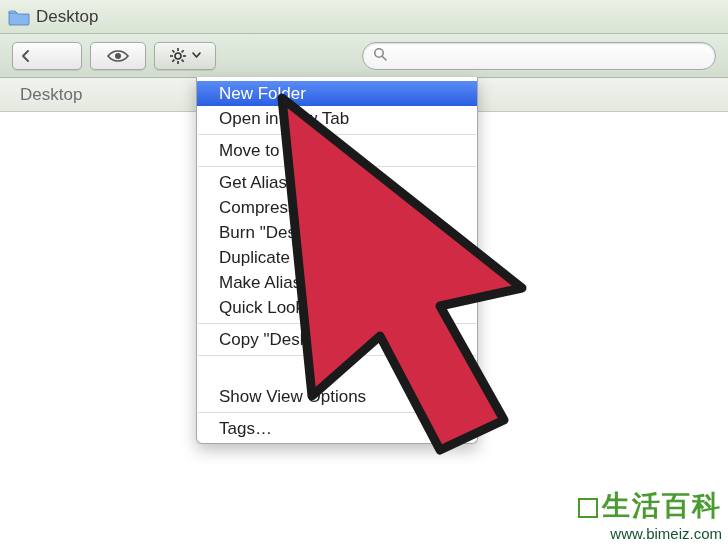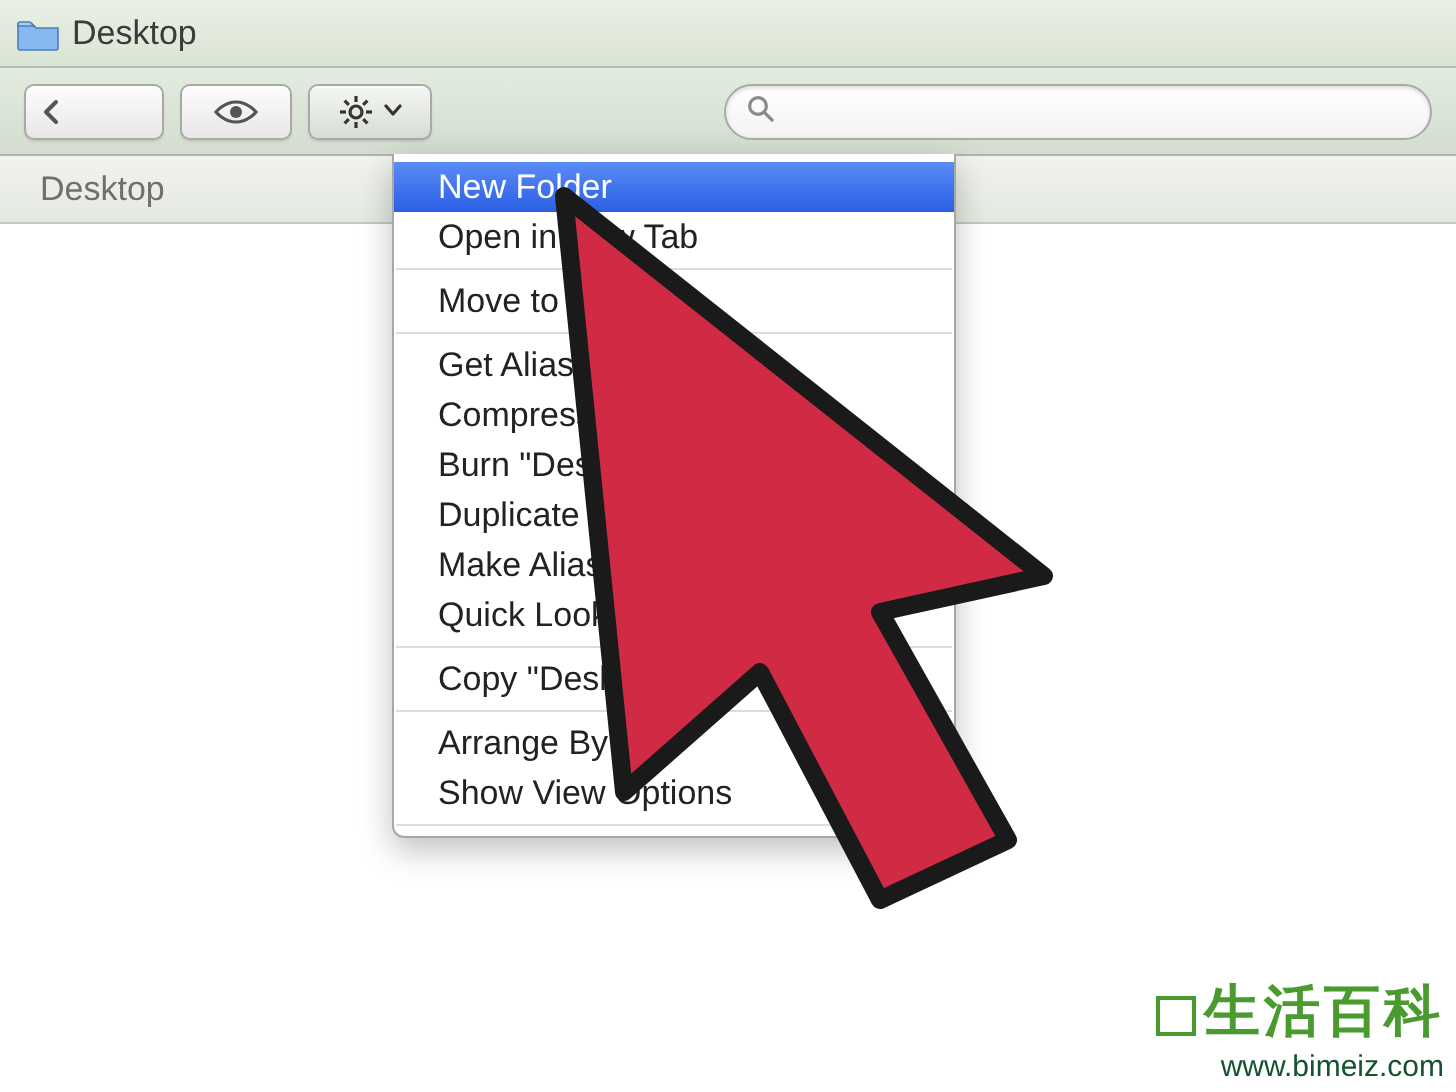--- a/index.html
+++ b/index.html
@@ -219,27 +219,29 @@
     </div>
   <div class="menu-item">
       <span>Quick Look "Desktop"</span>
     </div>
   <div class="menu-sep"></div>
   <div class="menu-item">
       <span>Copy "Desktop"</span>
     </div>
   <div class="menu-sep"></div>
   <div class="menu-item">
-      <span>Arrange By</span>
       <span class="submenu-arrow">▶</span>
     </div>
   <div class="menu-item">
       <span>Show View Options</span>
     </div>
   <div class="menu-sep"></div>
+  <div class="menu-item">
+      <span>Tags…</span>
+    </div>
 </div>
 
 <svg class="big-arrow" width="320" height="380" viewBox="0 0 320 380">
   <path d="M 20 20
            L 260 210
            L 178 228
            L 242 342
            L 178 372
            L 118 258
            L 50 318

